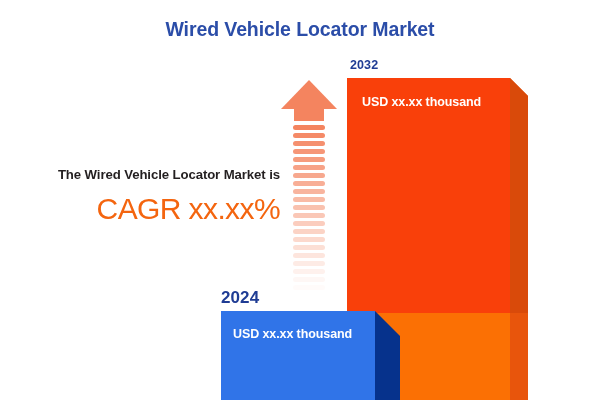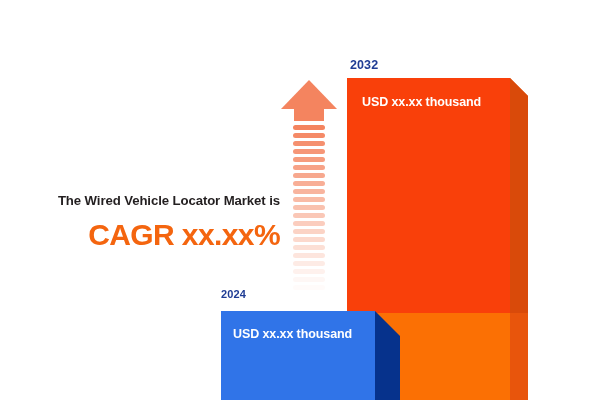--- a/index.html
+++ b/index.html
@@ -41,26 +41,25 @@
     top: 166px;
     width: 272px;
     text-align: right;
   }
   .statement-line {
     font-size: 13.2px;
     font-weight: bold;
     color: #231f20;
     line-height: 17px;
     letter-spacing: -0.1px;
-    margin-top: 26px;
   }
   .statement-cagr {
     margin-top: 9px;
     font-size: 30px;
-    font-weight: bold;
+    font-weight: normal;
     color: #F4650F;
     letter-spacing: -0.6px;
     line-height: 34px;
   }
 
   
   .logo {
     position: absolute;
     left: 16px;
     top: 366px;
@@ -122,21 +121,21 @@
     font-size: 12.5px;
     font-weight: bold;
     color: #1F3C94;
     letter-spacing: 0.1px;
     text-align: right;
   }
   .bar-2024-label {
     position: absolute;
     left: 221px;
     top: 288px;
-    font-size: 11px;
+    font-size: 17px;
     font-weight: bold;
     color: #1F3C94;
     letter-spacing: 0.1px;
   }
 
   
   .bar-orange-front {
     position: absolute;
     left: 347px;
     top: 78px;
@@ -212,20 +211,21 @@
     color: #ffffff;
     letter-spacing: -0.1px;
     white-space: nowrap;
   }
 </style>
 </head>
 <body>
 
 <div id="infographic">
 
+  <div class="chart-title">Wired Vehicle Locator Market</div>
 
   <div class="statement">
     <div class="statement-line">The Wired Vehicle Locator Market is</div>
     <div class="statement-cagr">CAGR xx.xx%</div>
   </div>
 
   <div class="arrow">
     <div class="arrow-head"></div>
     <div class="arrow-neck"></div>
     <div class="arrow-rungs" id="arrow-rungs">

